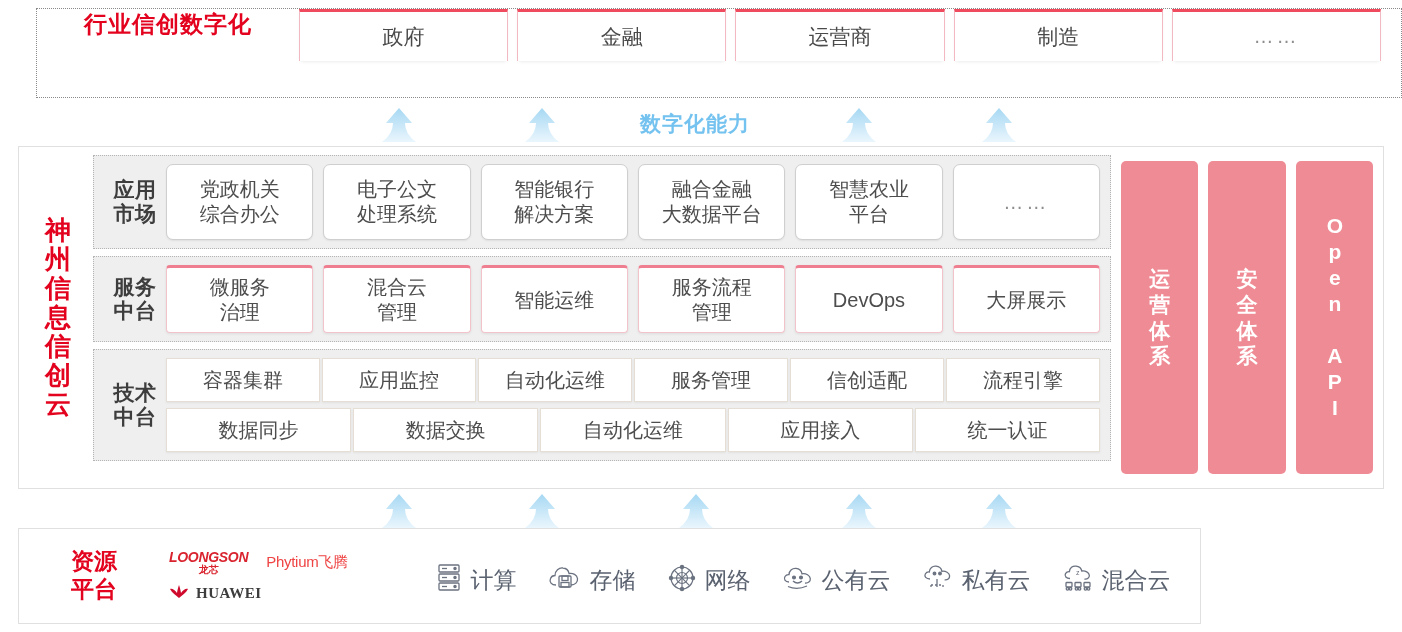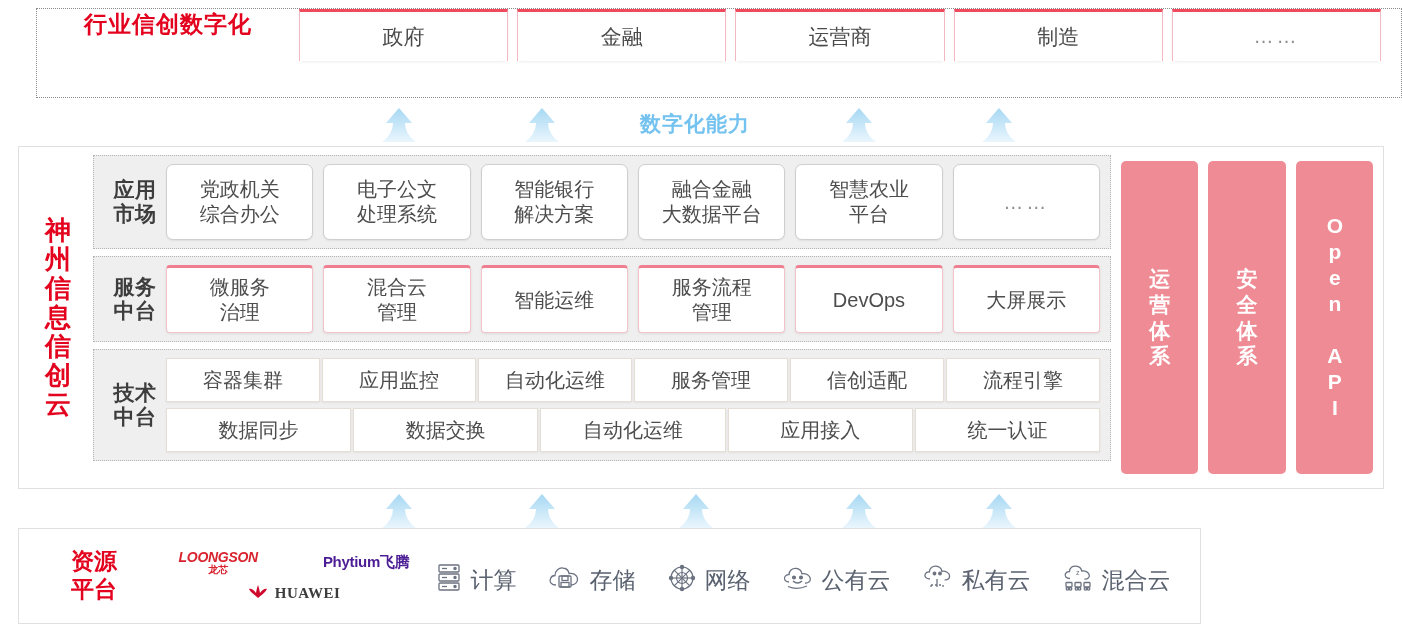--- a/index.html
+++ b/index.html
@@ -145,30 +145,30 @@
     background: #fff; border: 1px solid #e0e0e0;
     display: flex; align-items: center;
   }
   .res-title {
     width: 150px; text-align: center;
     color: #e3031e; font-size: 23px; font-weight: bold; line-height: 1.2;
   }
   .res-title span { display:block; }
   .vendor-logos {
     width: 250px; display:flex; flex-direction: column;
-    align-items:center; justify-content:center; gap: 10px;
+    align-items:flex-start; justify-content:center; gap: 10px;
   }
   .logo-line1 { display:flex; align-items:center; gap: 18px; }
   .loongson { display:flex; flex-direction:column; align-items:center; line-height:1; }
   .loongson .en {
     font-size: 14px; font-weight: bold; color:#d9232e;
     font-style: italic; letter-spacing: -0.3px;
   }
   .loongson .cn { font-size: 10px; color:#d9232e; font-weight:bold; margin-top:1px; }
-  .phytium { font-size: 15px; font-weight: bold; color:#4c1d95; letter-spacing:-0.3px;margin-left:47px; }
+  .phytium { font-size: 15px; font-weight: normal; color:#ef4444; letter-spacing:-0.3px; }
   .huawei-line { display:flex; align-items:center; gap:7px; }
   .huawei-txt { font-size: 15px; font-weight: bold; color:#3d3d3d; letter-spacing:0.5px;font-family:Liberation Serif, serif; }
 
   .res-items { flex:1; display:flex; align-items:center; justify-content: space-around; padding-right: 14px; }
   .res-item { display:flex; align-items:center; gap:8px;margin-top:8px; }
   .res-item .label { font-size: 23px; color:#5a6270; }
 </style>
 </head>
 <body>
 

